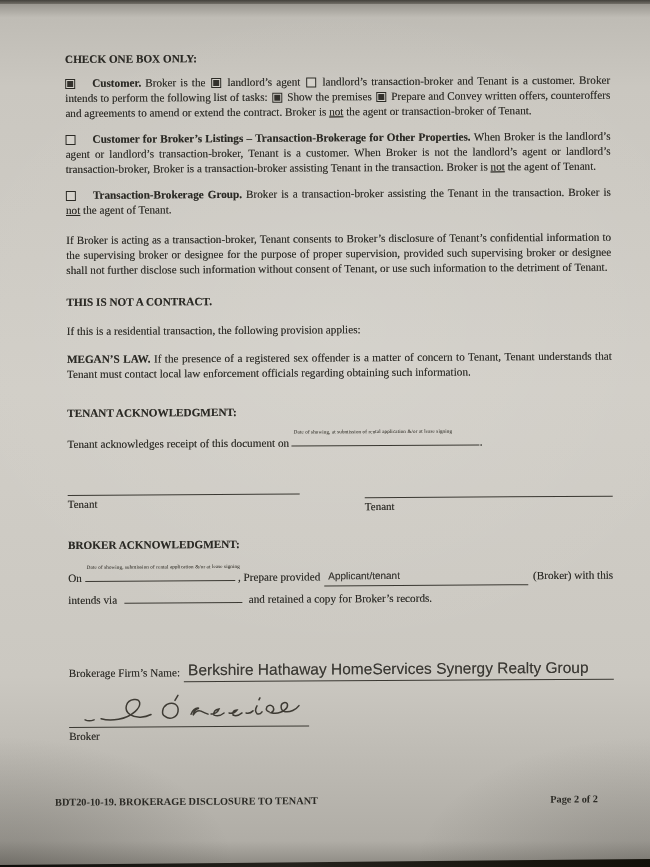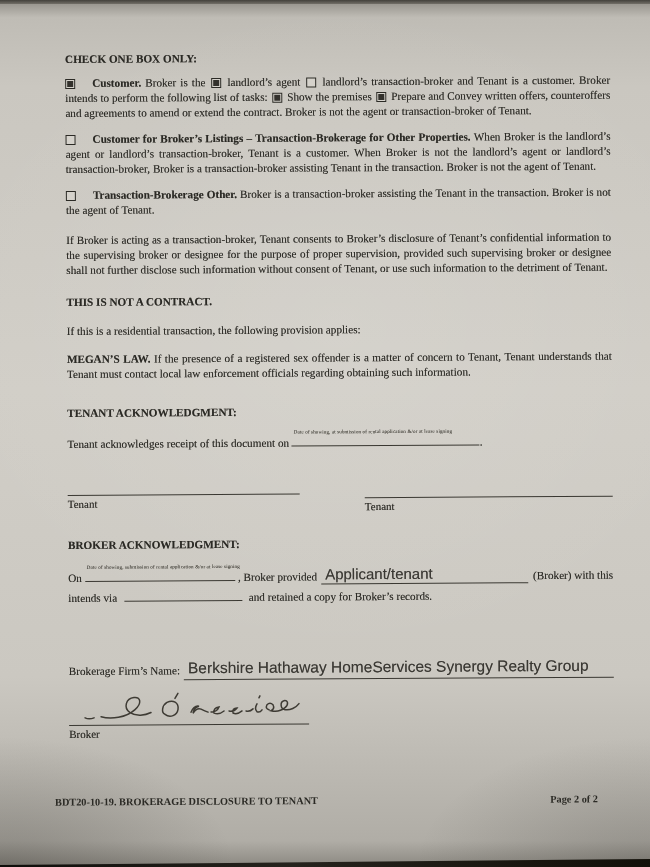--- a/index.html
+++ b/index.html
@@ -28,21 +28,21 @@
     transform:rotate(-0.55deg);
   }
   .content{
     position:absolute;left:65px;top:52px;width:545px;
     color:#2b2a25;font-size:11.2px;line-height:15px;
     transform:rotate(-0.35deg);transform-origin:top left;
     text-shadow:0 0 0.4px rgba(43,42,37,0.5);
   }
   .para{text-align:justify;margin:0 0 11px 0;}
   .b{font-weight:bold;}
-  .u{}
+  .u{text-decoration:underline;}
   .heading{font-weight:bold;margin:0 0 9px 0;}
   .cb{
     display:inline-block;width:10px;height:10px;
     border:1.4px solid #2b2a25;background:#d5d2cb;
     vertical-align:-2px;box-sizing:border-box;position:relative;
   }
   .cb.lead{margin-right:17px;}
   .cb.checked::after{
     content:"";position:absolute;left:1px;top:1px;right:1px;bottom:1px;
     background:#33312c;
@@ -52,21 +52,21 @@
     display:inline-block;border-bottom:1.1px solid #3a3832;
     position:relative;height:12px;vertical-align:baseline;
   }
   .hint{
     position:absolute;left:2px;bottom:10px;
     font-size:5px;line-height:6px;letter-spacing:.15px;
     color:#4a4840;white-space:nowrap;
   }
   .fill-sans{
     font-family:"Liberation Sans", sans-serif;
-    font-size:15px;color:#3a3833;white-space:nowrap;
+    font-size:10px;color:#3a3833;white-space:nowrap;
     position:relative;top:-1px;padding-left:4px;
   }
   
   .receipt-line{margin:14px 0 0 0;}
   .sig-row{display:flex;justify-content:space-between;margin-top:43px;}
   .sig-col1{width:232px;}
   .sig-col2{width:248px;margin-top:4px;}
   .sig-line{border-top:1.2px solid #3a3832;}
   .sig-label{font-size:11px;padding-top:1px;}
   
@@ -95,21 +95,21 @@
   <div class="edge-top"></div>
 
   <div class="content">
 
     <div class="heading">CHECK ONE BOX ONLY:</div>
 
     <p class="para"><span class="cb lead checked"></span><span class="b">Customer.</span><span> Broker is the </span><span class="cb inline checked"></span><span> landlord’s agent </span><span class="cb inline"></span><span> landlord’s transaction-broker and Tenant is a customer. Broker intends to perform the following list of tasks: </span><span class="cb inline checked"></span><span> Show the premises </span><span class="cb inline checked"></span><span> Prepare and Convey written offers, counteroffers and agreements to amend or extend the contract. Broker is </span><span class="u">not</span><span> the agent or transaction-broker of Tenant.</span></p>
 
     <p class="para"><span class="cb lead"></span><span class="b">Customer for Broker’s Listings – Transaction-Brokerage for Other Properties.</span><span> When Broker is the landlord’s agent or landlord’s transaction-broker, Tenant is a customer. When Broker is not the landlord’s agent or landlord’s transaction-broker, Broker is a transaction-broker assisting Tenant in the transaction. Broker is </span><span class="u">not</span><span> the agent of Tenant.</span></p>
 
-    <p class="para"><span class="cb lead"></span><span class="b">Transaction-Brokerage Other.</span><span> Broker is a transaction-broker assisting the Tenant in the transaction. Broker is </span><span class="u">not</span><span> the agent of Tenant.</span></p>
+    <p class="para"><span class="cb lead"></span><span class="b">Transaction-Brokerage Group.</span><span> Broker is a transaction-broker assisting the Tenant in the transaction. Broker is </span><span class="u">not</span><span> the agent of Tenant.</span></p>
 
     <p class="para" style="margin-top:15px;">If Broker is acting as a transaction-broker, Tenant consents to Broker’s disclosure of Tenant’s confidential information to the supervising broker or designee for the purpose of proper supervision, provided such supervising broker or designee shall not further disclose such information without consent of Tenant, or use such information to the detriment of Tenant.</p>
 
     <div class="heading" style="margin-top:17px;">THIS IS NOT A CONTRACT.</div>
 
     <p class="para" style="margin-top:14px;">If this is a residential transaction, the following provision applies:</p>
 
     <p class="para" style="margin-top:13px;"><span class="b">MEGAN’S LAW.</span><span> If the presence of a registered sex offender is a matter of concern to Tenant, Tenant understands that Tenant must contact local law enforcement officials regarding obtaining such information.</span></p>
 
     <div class="heading" style="margin-top:24px;">TENANT ACKNOWLEDGMENT:</div>
@@ -127,21 +127,21 @@
       </div>
     </div>
 
     <div class="heading" style="margin-top:22px;margin-bottom:0;">BROKER ACKNOWLEDGMENT:</div>
 
     <div class="bk-line1">
       <span>On</span>
       <span class="blank bk-on-blank">
           <span class="hint">Date of showing, submission of rental application &amp;/or at lease signing</span>
         </span>
-      <span>, Broker provided</span>
+      <span>, Prepare provided</span>
       <span class="blank bk-provided-blank"><span class="fill-sans">Applicant/tenant</span></span>
       <span>(Broker) with this</span>
     </div>
 
     <div class="bk-line2"><span>intends via </span><span class="blank bk-via-blank"></span><span> and retained a copy for Broker’s records.</span></div>
 
     <div class="firm-row">
       <span class="firm-label">Brokerage Firm’s Name:</span>
       <span class="firm-value"><span class="fill-sans" style="font-size:15.5px;">Berkshire Hathaway HomeServices Synergy Realty Group</span></span>
     </div>

